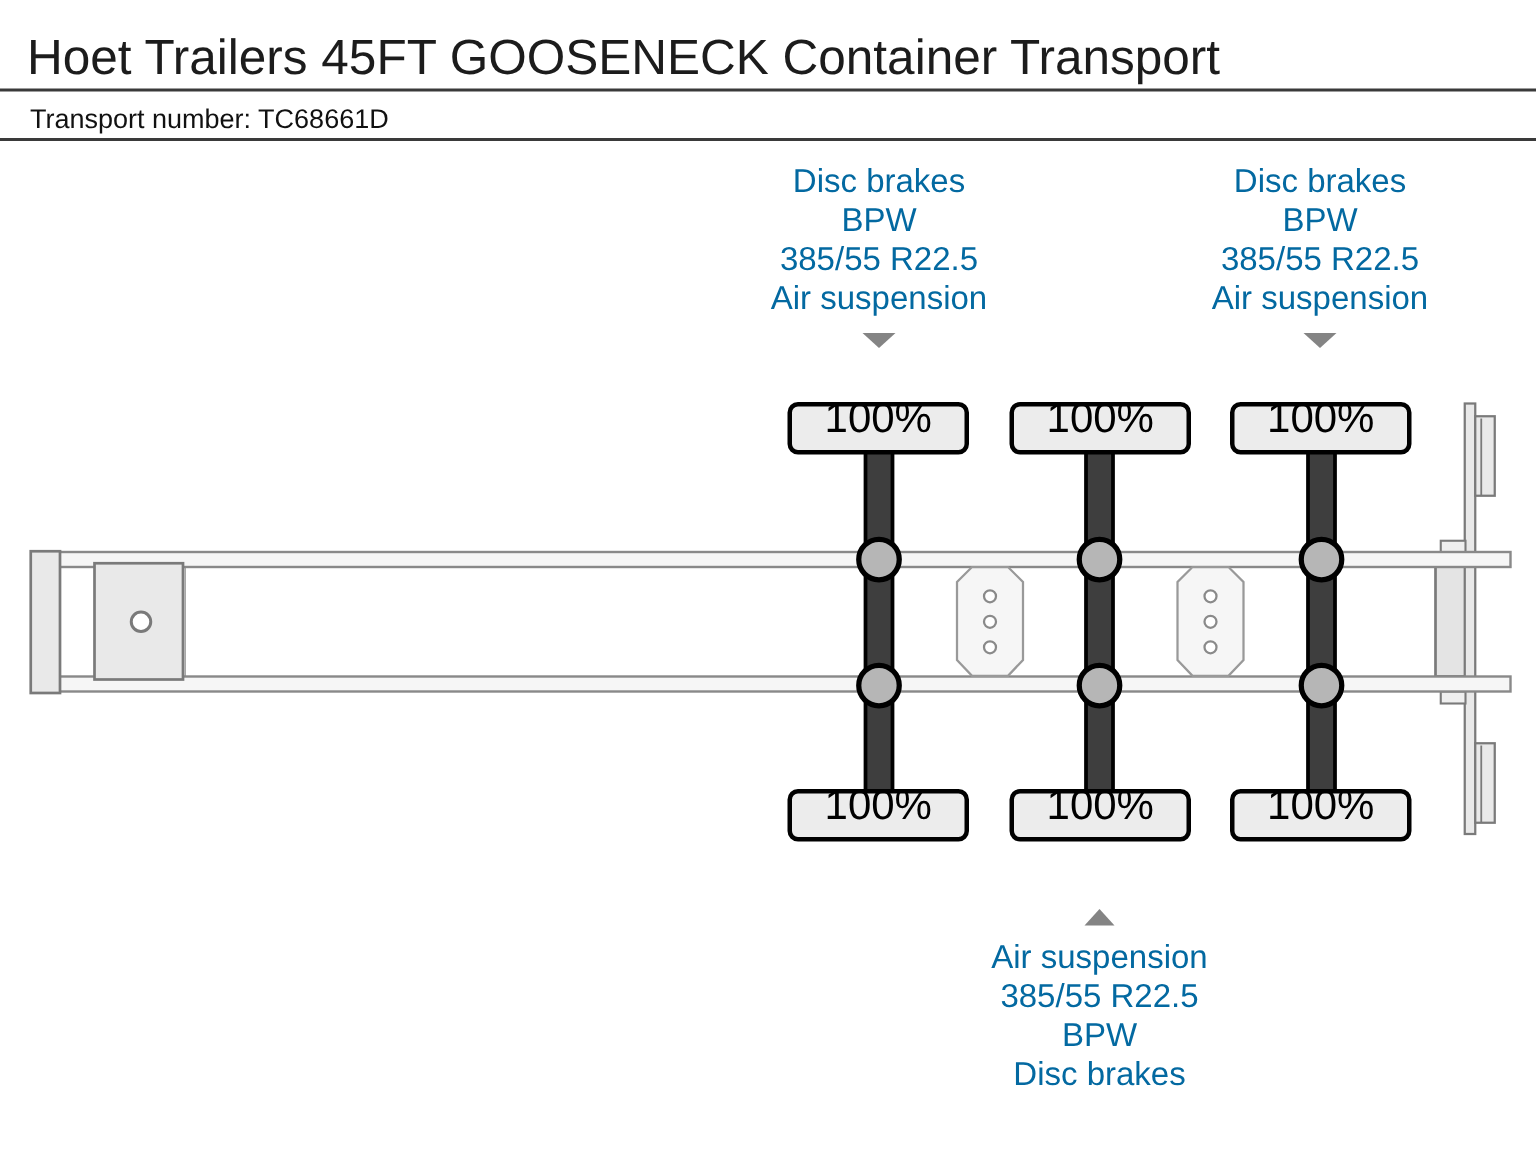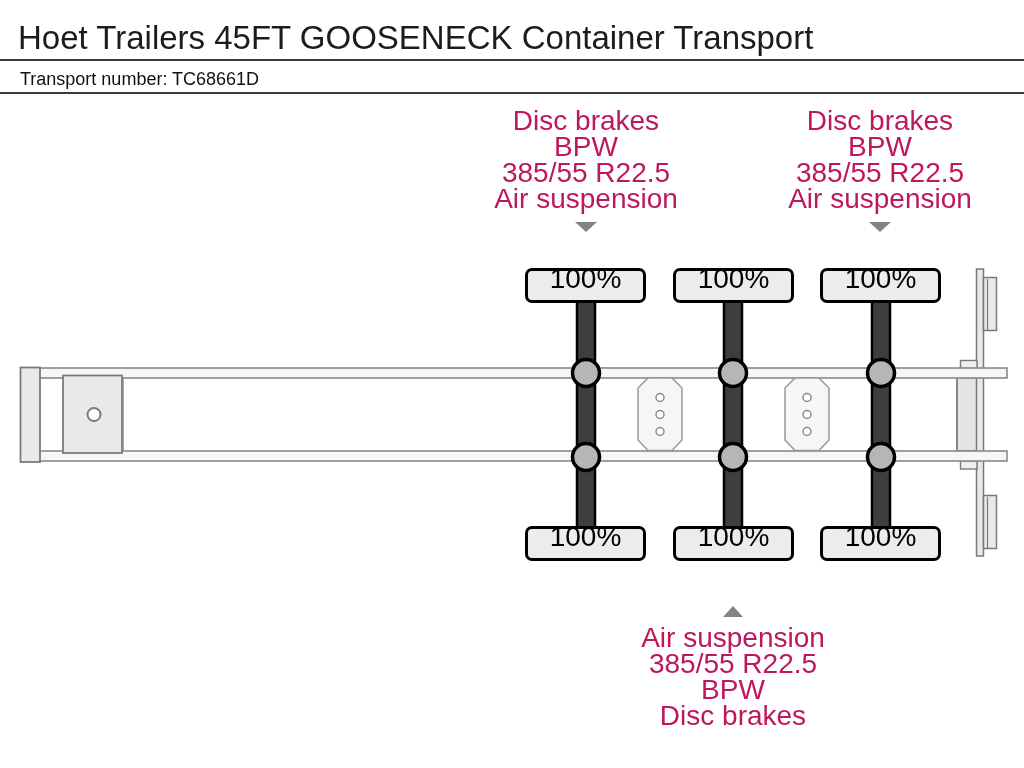--- a/index.html
+++ b/index.html
@@ -9,21 +9,21 @@
 
   .page-title{position:absolute;left:18px;top:20px;width:990px;
       font-size:33px;line-height:36px;font-weight:400;color:#1c1c1c;
       white-space:nowrap;letter-spacing:0px;}
   .rule{position:absolute;left:0;width:1024px;height:2px;background:#3a3a3a;}
   .rule-1{top:59px;}
   .rule-2{top:92px;}
   .ref-line{position:absolute;left:20px;top:67px;font-size:18px;line-height:24px;color:#111;}
 
   .ann{position:absolute;width:260px;text-align:center;
-       font-size:28px;line-height:26px;color:#be185d;}
+       font-size:22px;line-height:26px;color:#0369a1;}
   .ann-front{left:456px;top:108px;}
   .ann-rear{left:750px;top:108px;}
   .ann-middle{left:603px;top:625px;}
 
   .arrow-down{position:absolute;width:0;height:0;
       border-left:11px solid transparent;border-right:11px solid transparent;
       border-top:10px solid #848484;}
   .arrow-up{position:absolute;width:0;height:0;
       border-left:10px solid transparent;border-right:10px solid transparent;
       border-bottom:11px solid #848484;}

